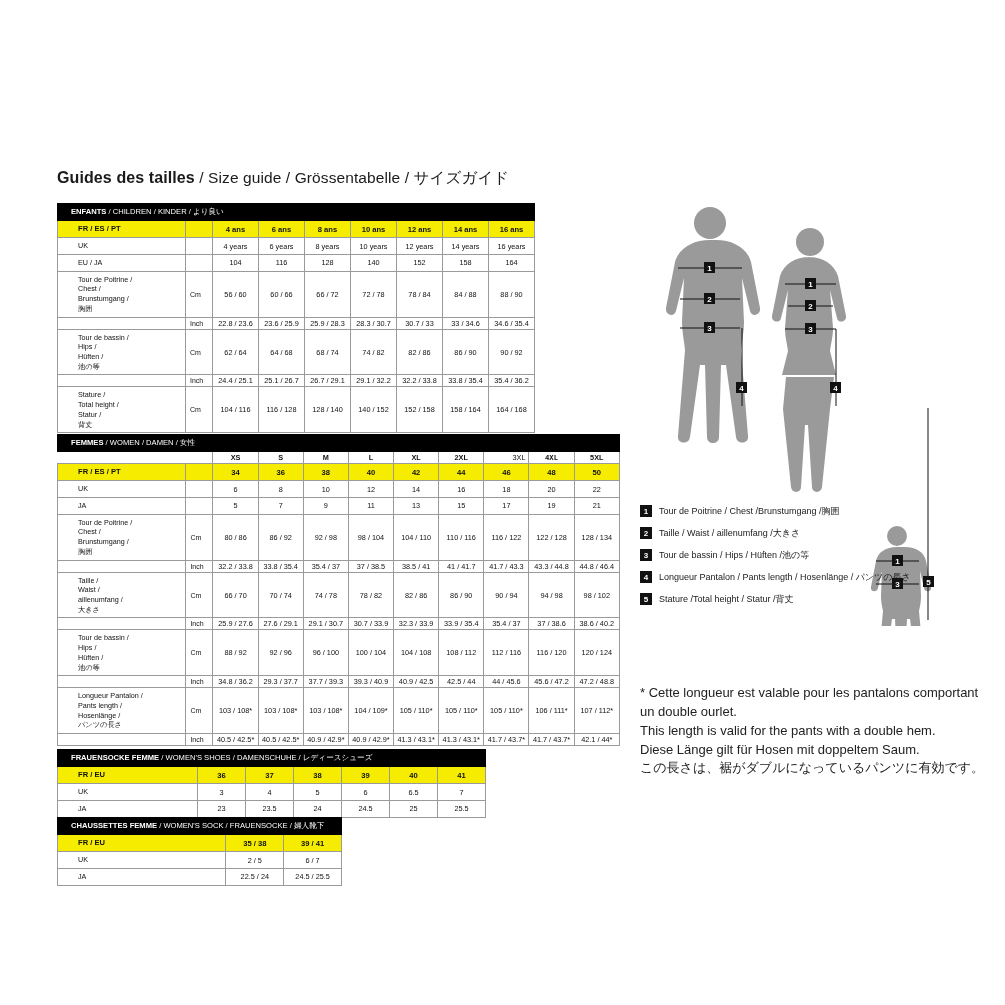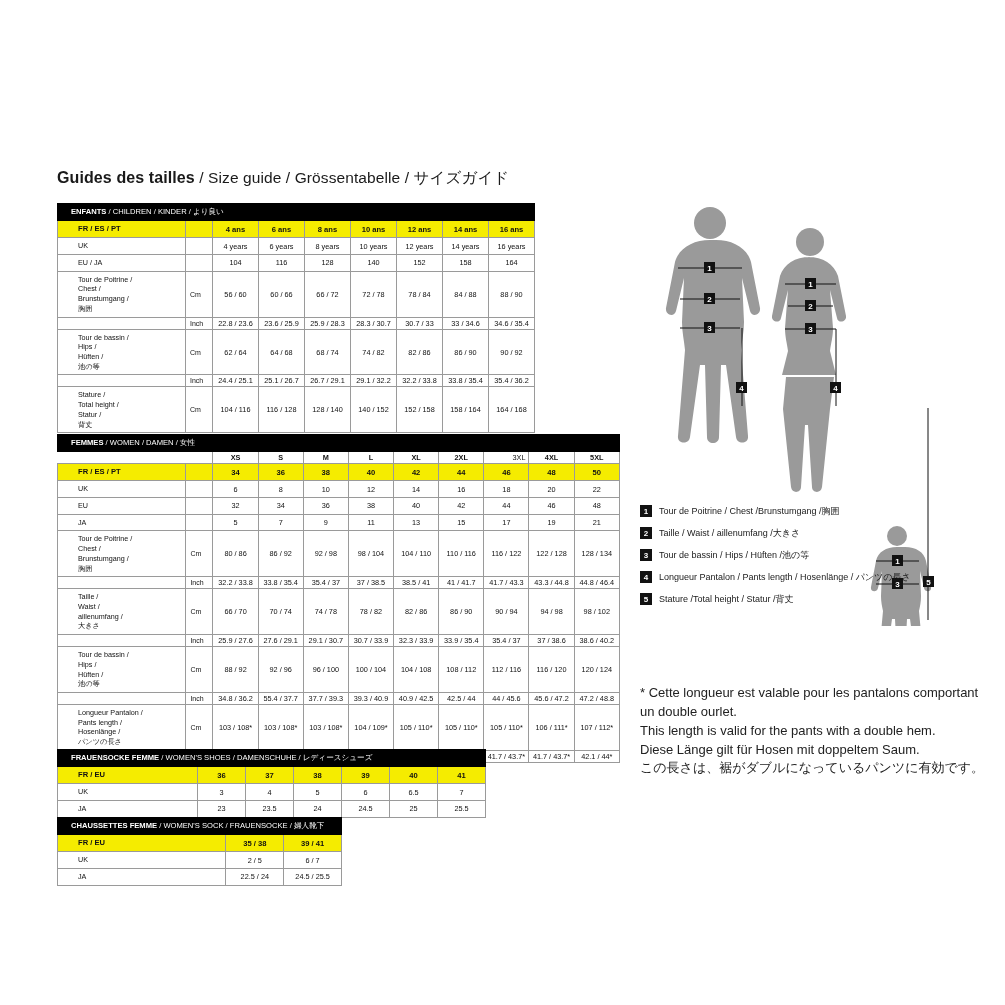--- a/index.html
+++ b/index.html
@@ -186,21 +186,21 @@
         <tr>
           <td class="nb"></td>
           <td class="nb"></td>
           <td style="font-weight: bold;">XS</td>
           <td style="font-weight: bold;">S</td>
           <td style="font-weight: bold;">M</td>
           <td style="font-weight: bold;">L</td>
           <td style="font-weight: bold;">XL</td>
           <td style="font-weight: bold;">2XL</td>
           <td style="font-weight: normal; text-align: right;">3XL</td>
-          <td style="font-weight: bold;">4XL</td>
+          <td style="font-weight: bold; font-family: Liberation Mono, monospace;">4XL</td>
           <td style="font-weight: bold;">5XL</td>
         </tr>
         <tr class="yellow">
           <td class="rowlabel">FR / ES / PT</td>
           <td class="unit"></td>
           <td>34</td>
           <td>36</td>
           <td>38</td>
           <td>40</td>
           <td>42</td>
@@ -216,33 +216,20 @@
           <td>8</td>
           <td>10</td>
           <td>12</td>
           <td>14</td>
           <td>16</td>
           <td>18</td>
           <td>20</td>
           <td>22</td>
         </tr>
         <tr class="">
-          <td class="rowlabel">EU</td>
-          <td class="unit"></td>
-          <td>32</td>
-          <td>34</td>
-          <td>36</td>
-          <td>38</td>
-          <td>40</td>
-          <td>42</td>
-          <td>44</td>
-          <td>46</td>
-          <td>48</td>
-        </tr>
-        <tr class="">
           <td class="rowlabel">JA</td>
           <td class="unit"></td>
           <td>5</td>
           <td>7</td>
           <td>9</td>
           <td>11</td>
           <td>13</td>
           <td>15</td>
           <td>17</td>
           <td>19</td>
@@ -310,21 +297,21 @@
           <td>104 / 108</td>
           <td>108 / 112</td>
           <td>112 / 116</td>
           <td>116 / 120</td>
           <td>120 / 124</td>
         </tr>
         <tr class="">
           <td class="rowlabel"></td>
           <td class="unit">Inch</td>
           <td>34.8 / 36.2</td>
-          <td>55.4 / 37.7</td>
+          <td>29.3 / 37.7</td>
           <td>37.7 / 39.3</td>
           <td>39.3 / 40.9</td>
           <td>40.9 / 42.5</td>
           <td>42.5 / 44</td>
           <td>44 / 45.6</td>
           <td>45.6 / 47.2</td>
           <td>47.2 / 48.8</td>
         </tr>
         <tr class="">
           <td class="rowlabel">Longueur Pantalon /<br>Pants length  /<br>Hosenlänge /<br>パンツの長さ</td>

